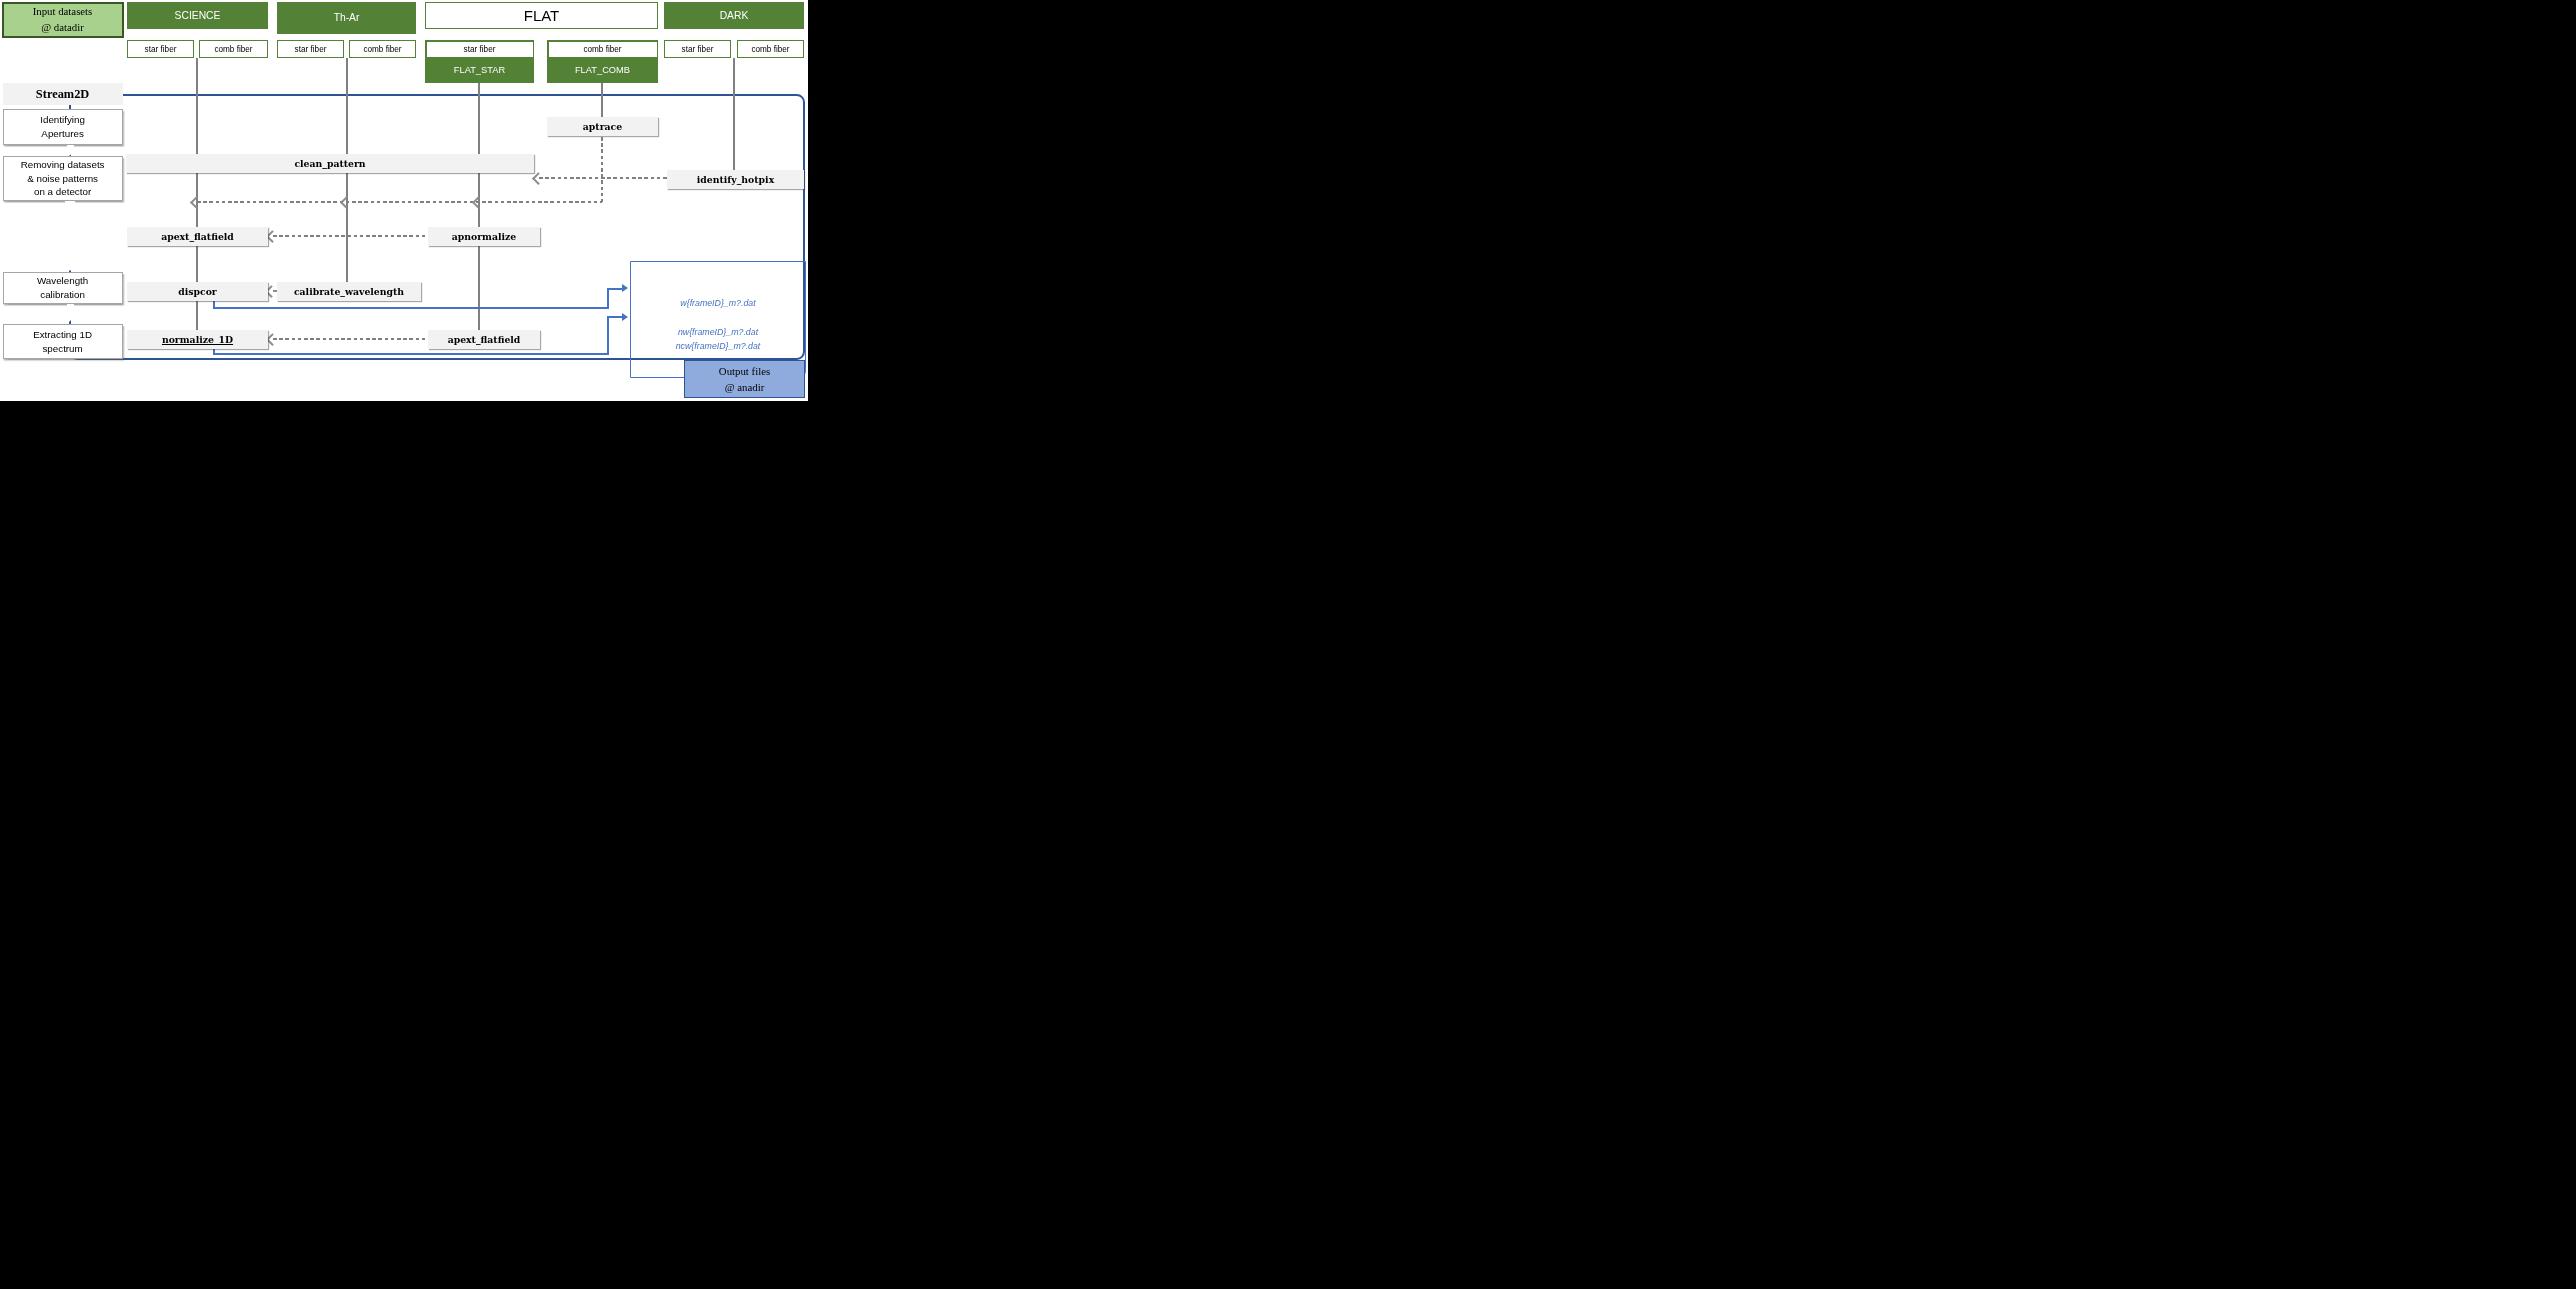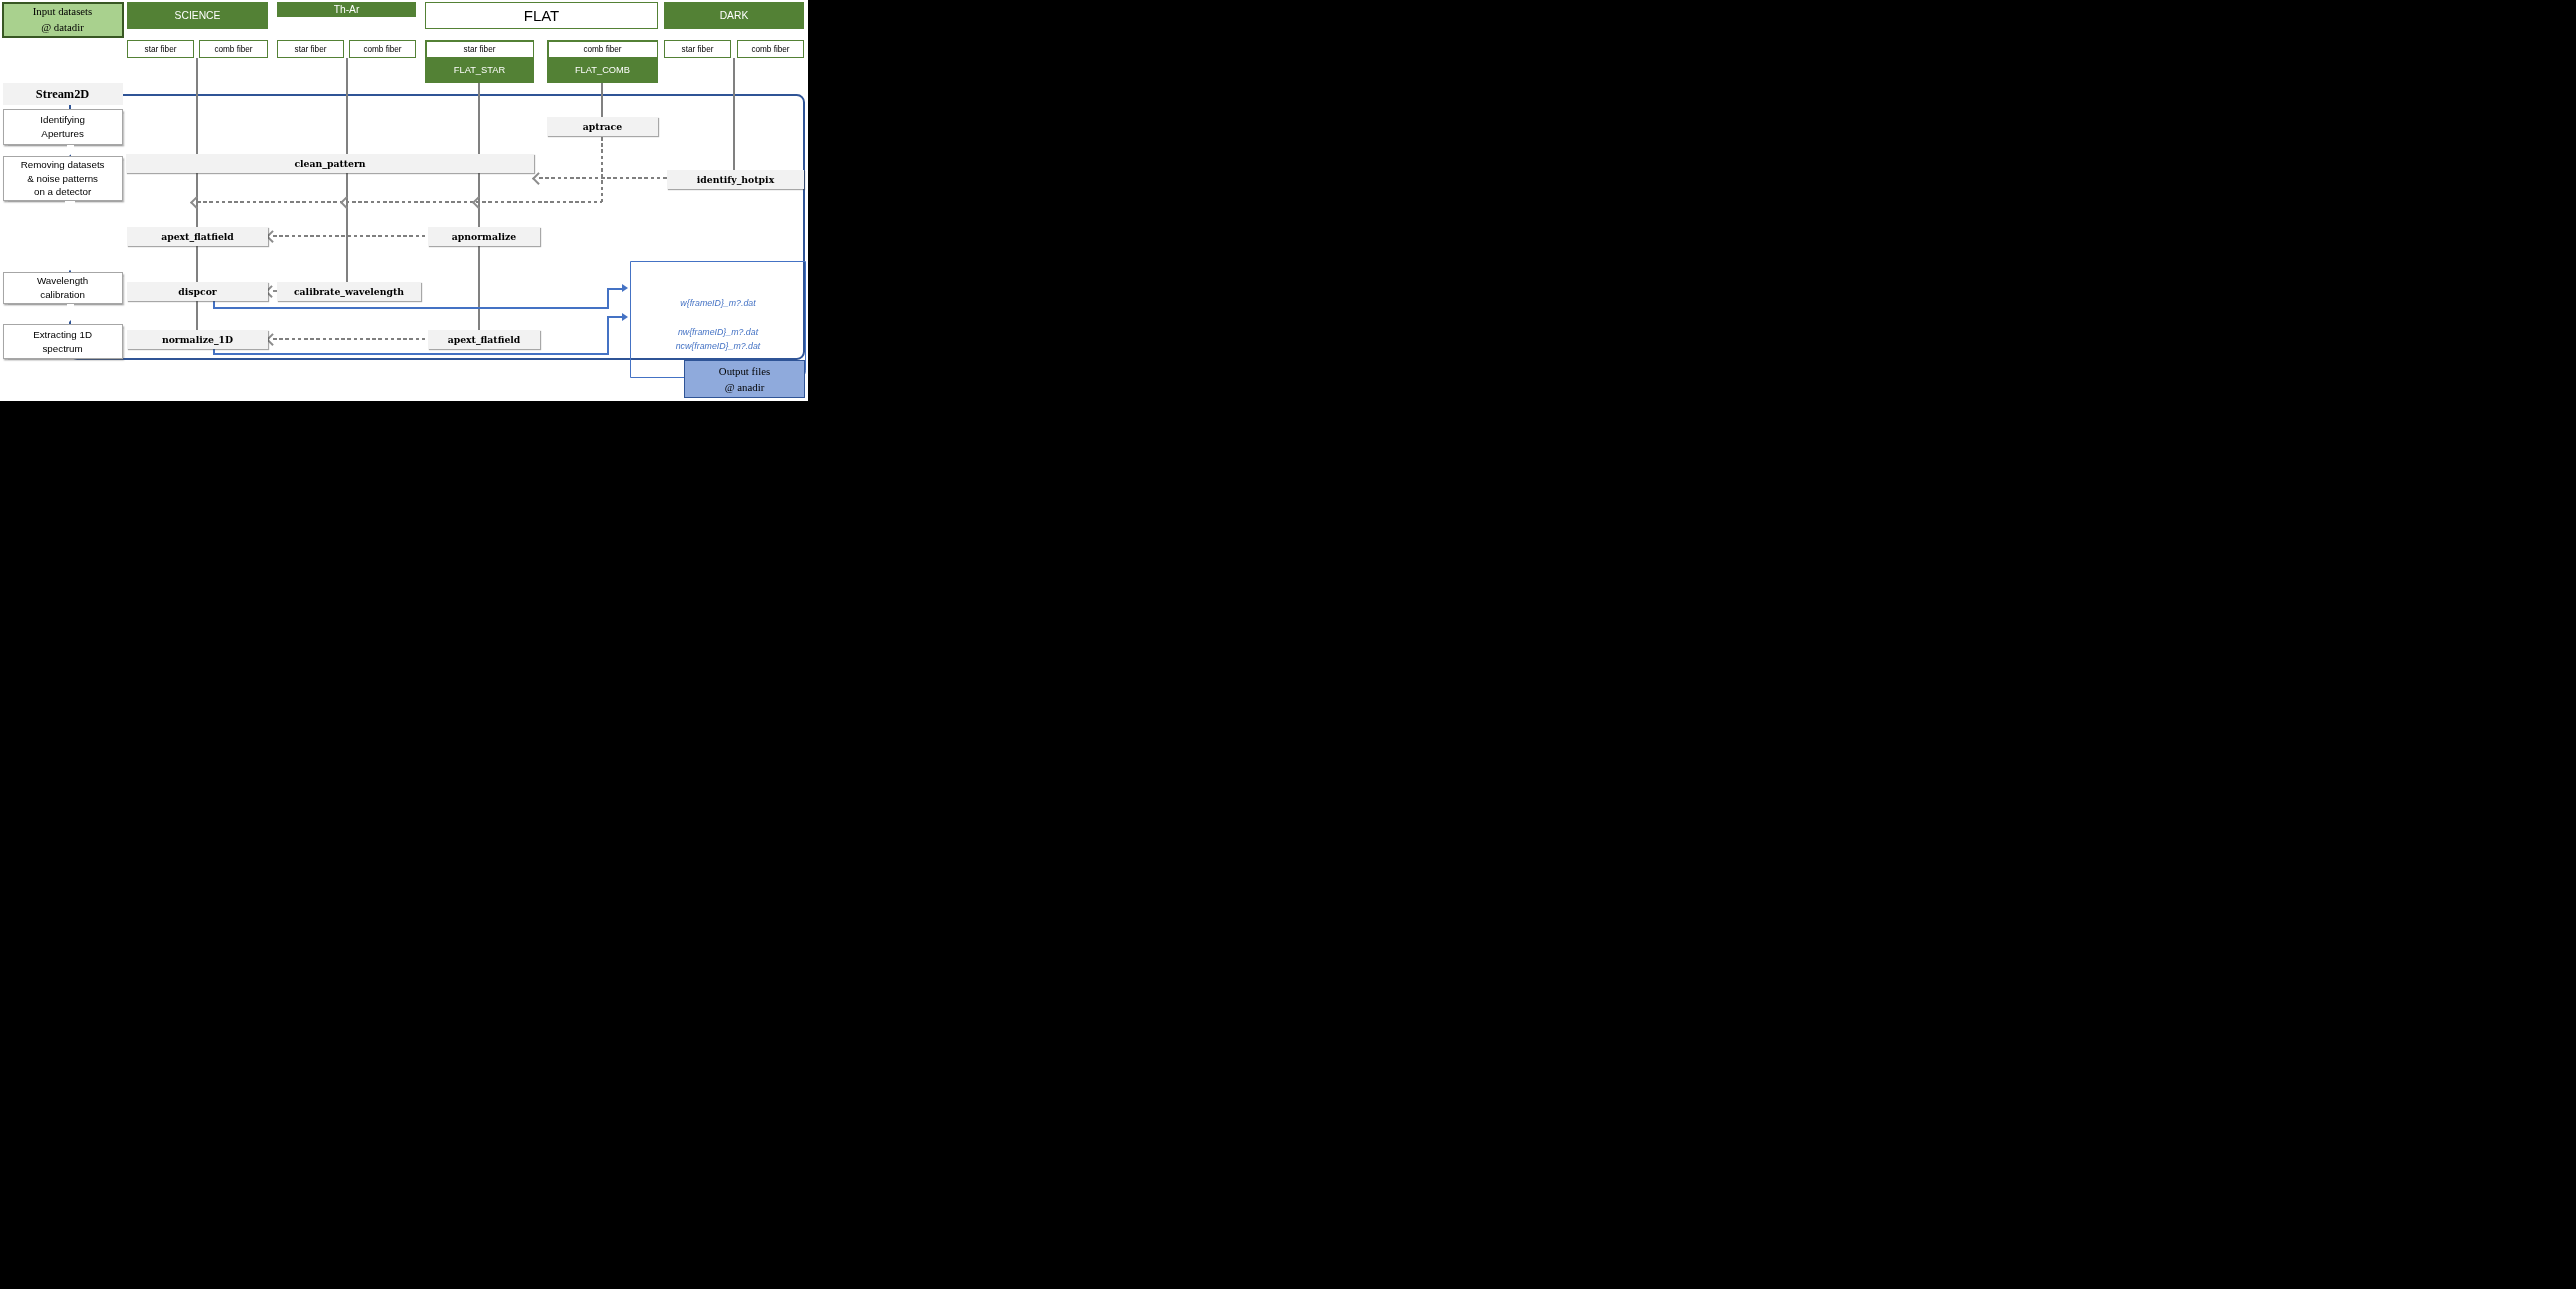--- a/index.html
+++ b/index.html
@@ -87,21 +87,21 @@
   <div class="abs tri-right" style="left:622px;top:313px;"></div>
 
   <div class="abs flex input-box" style="left:1.5px;top:1.5px;width:122px;height:36px;">
     <div><span>Input datasets</span><br>
          <span>@ datadir</span></div>
   </div>
 
   <div class="abs flex hdr-green" style="left:127px;top:1.5px;width:141px;height:27px;">
       <span>SCIENCE</span>
     </div>
-  <div class="abs flex hdr-green" style="left:277px;top:1.5px;width:139px;height:15px;">
+  <div class="abs flex hdr-green" style="left:277px;top:1.5px;width:139px;height:32px;">
       <span>Th-Ar</span>
     </div>
   <div class="abs flex hdr-white" style="left:425px;top:1.5px;width:233px;height:27px;">
       <span>FLAT</span>
     </div>
   <div class="abs flex hdr-green" style="left:664px;top:1.5px;width:140px;height:27px;">
       <span>DARK</span>
     </div>
 
   <div class="abs flex fiber" style="left:127px;top:40px;width:67px;height:18px;">
@@ -189,21 +189,21 @@
     </div>
   <div class="abs flex proc" style="left:428px;top:227px;width:112px;height:19px;">
       <span>apnormalize</span>
     </div>
   <div class="abs flex proc" style="left:127px;top:282px;width:141px;height:19px;">
       <span>dispcor</span>
     </div>
   <div class="abs flex proc" style="left:277px;top:282px;width:144px;height:19px;">
       <span>calibrate_wavelength</span>
     </div>
-  <div class="abs flex proc" style="left:127px;top:330px;width:141px;height:19px;">
+  <div class="abs flex proc" style="left:127px;top:330px;width:141px;height:19px;text-decoration:underline;">
       <span>normalize_1D</span>
     </div>
   <div class="abs flex proc" style="left:428px;top:330px;width:112px;height:19px;">
       <span>apext_flatfield</span>
     </div>
 
   <div class="abs outrect" style="left:630px;top:261px;width:176px;height:117px;">
     <div class="ofile" style="top:36px;"><span>w{frameID}_m?.dat</span></div>
     <div class="ofile" style="top:65px;"><span>nw{frameID}_m?.dat</span></div>
     <div class="ofile" style="top:79px;"><span>ncw{frameID}_m?.dat</span></div>

